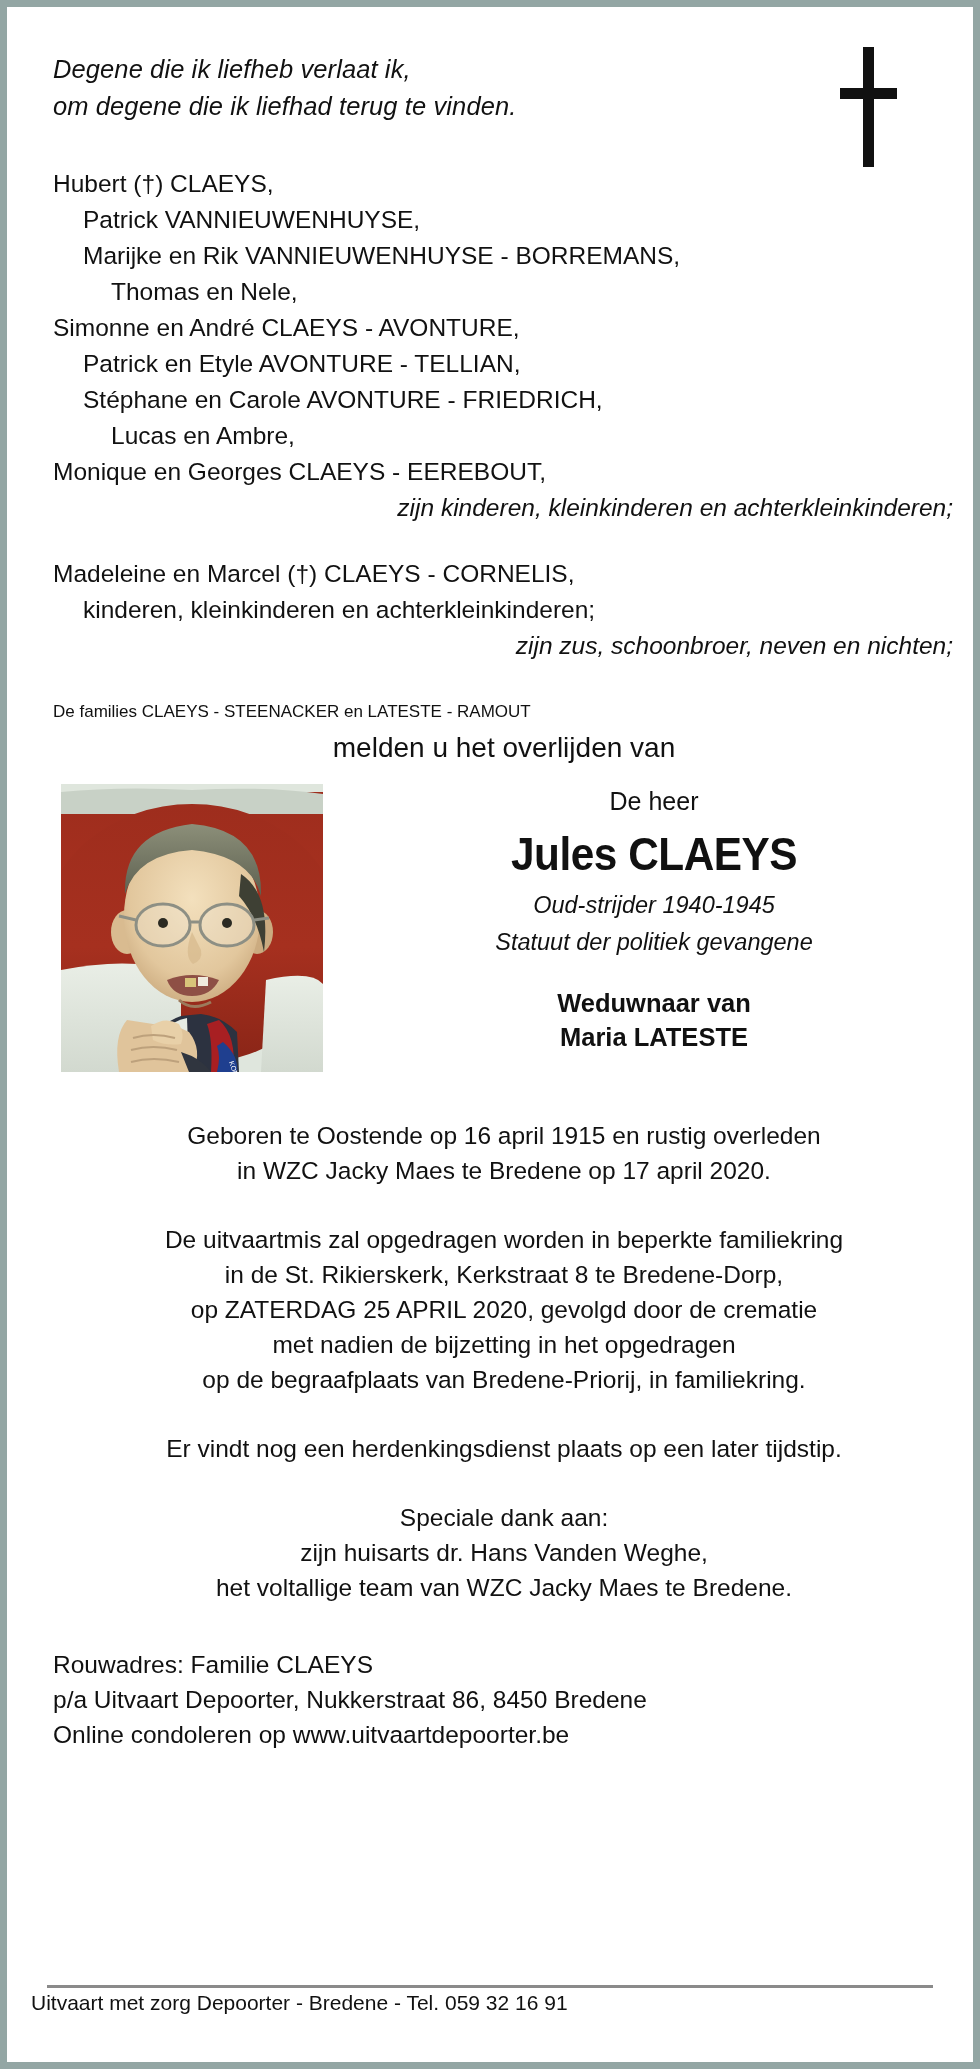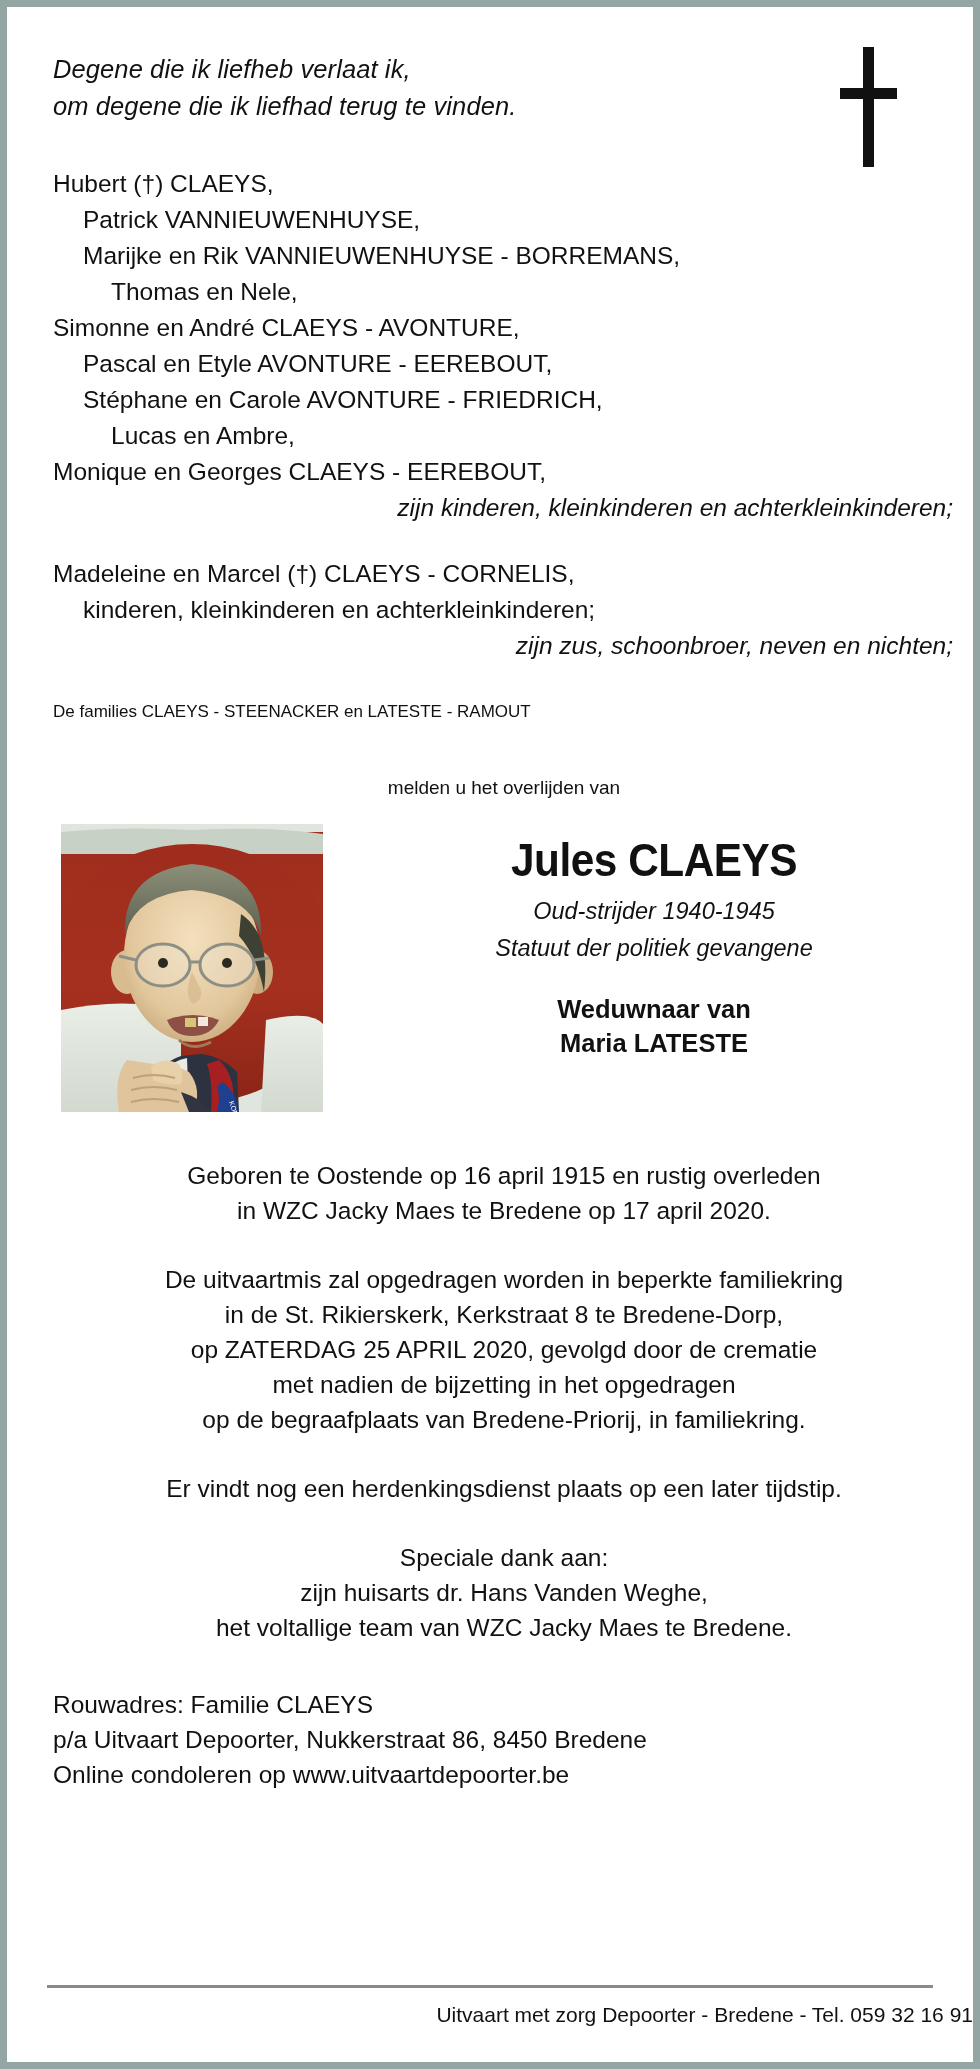--- a/index.html
+++ b/index.html
@@ -97,23 +97,22 @@
 
   .families-line {
     font-size: 17px;
     line-height: 36px;
     white-space: nowrap;
   }
 
   
   .melden {
     text-align: center;
-    font-size: 19px;
+    font-size: 28px;
     line-height: 36px;
-    margin-top: 40px;
   }
 
   
   .hero {
     position: relative;
     margin-top: 18px;
     height: 300px;
   }
   .photo {
     position: absolute;
@@ -182,22 +181,22 @@
     left: 40px;
     right: 40px;
     bottom: 74px;
     height: 3px;
     background: #8a8a8a;
   }
   .footer-text {
     position: absolute;
     left: 0;
     right: 0;
-    bottom: 33px;
-    text-align: right;
+    bottom: 45px;
+    text-align: left;
     font-size: 21px;
     line-height: 28px;
     margin-left: 24px;
   }
 </style>
 </head>
 <body>
 
 <div id="card">
   <div class="inner">
@@ -212,21 +211,21 @@
         <div class="cross-h"></div>
       </div>
     </div>
 
     <div class="family-block">
       <div class="fline">Hubert (†) CLAEYS,</div>
       <div class="fline ind1">Patrick VANNIEUWENHUYSE,</div>
       <div class="fline ind2">Marijke en Rik VANNIEUWENHUYSE - BORREMANS,</div>
       <div class="fline ind3">Thomas en Nele,</div>
       <div class="fline">Simonne en André CLAEYS - AVONTURE,</div>
-      <div class="fline ind1">Pascal en Etyle AVONTURE - EEREBOUT,</div>
+      <div class="fline ind1">Patrick en Etyle AVONTURE - TELLIAN,</div>
       <div class="fline ind2">Stéphane en Carole AVONTURE - FRIEDRICH,</div>
       <div class="fline ind4">Lucas en Ambre,</div>
       <div class="fline">Monique en Georges CLAEYS - EEREBOUT,</div>
       <div class="fline it-right">zijn kinderen, kleinkinderen en achterkleinkinderen;</div>
 
       <div class="gap-md"></div>
 
       <div class="fline">Madeleine en Marcel (†) CLAEYS - CORNELIS,</div>
       <div class="fline ind1">kinderen, kleinkinderen en achterkleinkinderen;</div>
       <div class="fline it-right2">zijn zus, schoonbroer, neven en nichten;</div>
@@ -296,20 +295,21 @@
           <g stroke="#bda17c" stroke-width="2" fill="none">
             <path d="M72 254 Q92 248 114 254"></path>
             <path d="M70 266 Q92 260 116 266"></path>
             <path d="M70 278 Q92 272 118 278"></path>
           </g>
           <path d="M120 268 Q140 274 150 288 L128 288 Z" fill="#30353f"></path>
         </svg>
       </div>
 
       <div class="name-col">
+        <div class="de-heer">De heer</div>
         <div class="fullname">Jules CLAEYS</div>
         <div class="sub-it">Oud-strijder 1940-1945</div>
         <div class="sub-it">Statuut der politiek gevangene</div>
         <div class="weduw first">Weduwnaar van</div>
         <div class="weduw">Maria LATESTE</div>
       </div>
     </div>
 
     <div class="para">
       <div>Geboren te Oostende op 16 april 1915 en rustig overleden</div>

